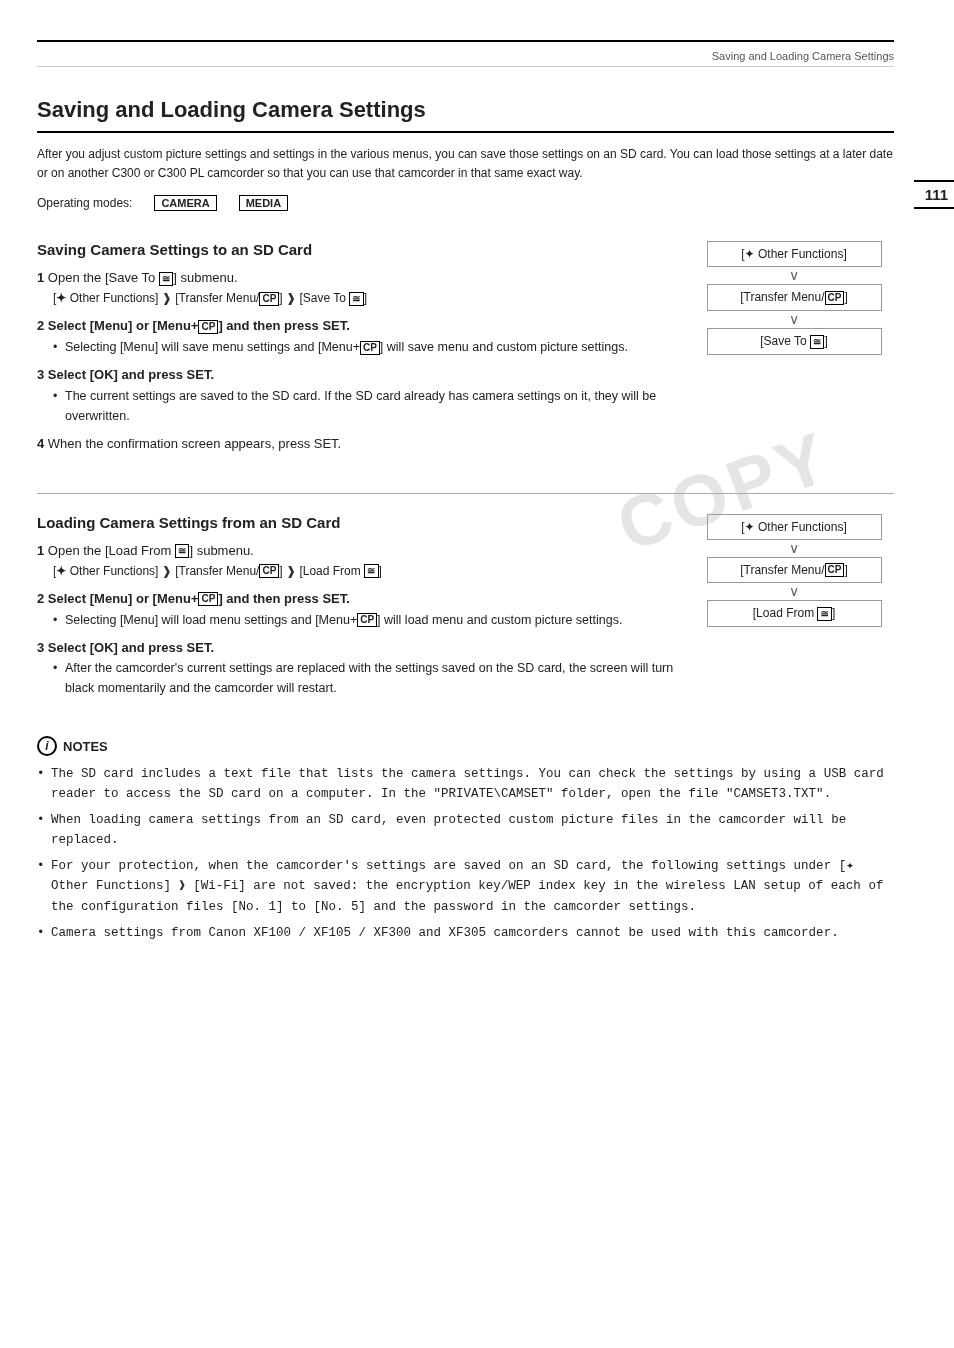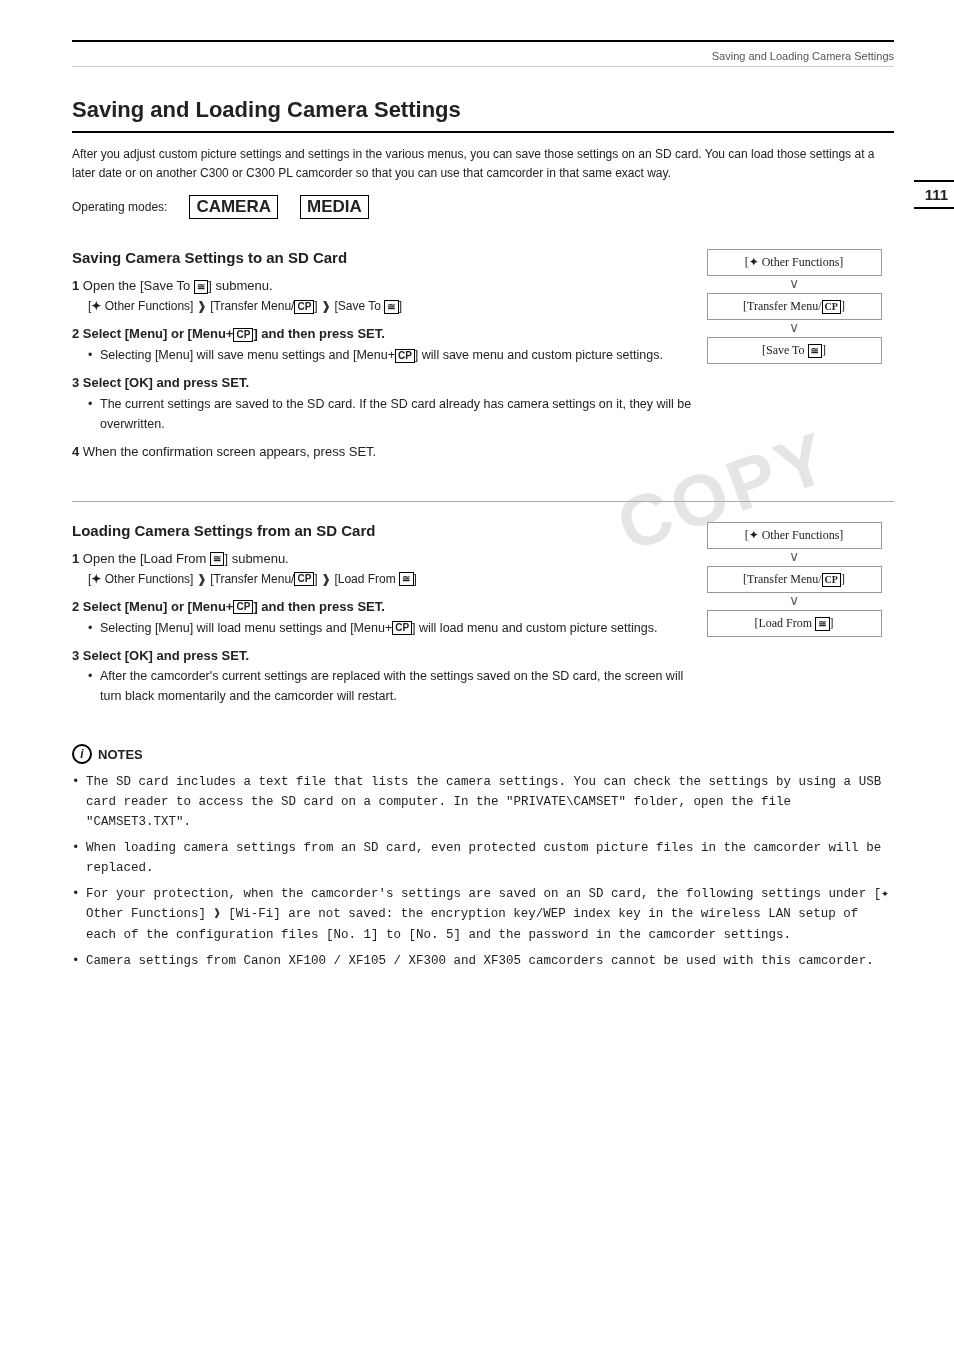--- a/index.html
+++ b/index.html
@@ -6,21 +6,21 @@
     body {
       font-family: Arial, Helvetica, sans-serif;
       font-size: 13px;
       color: #222;
       background: #fff;
       width: 954px;
       min-height: 1348px;
       position: relative;
     }
     .page {
-      padding: 40px 60px 60px 72px;
+      padding: 40px 60px 60px 37px;
       position: relative;
     }
     .top-rule {
       border-top: 2px solid #000;
       margin-bottom: 8px;
     }
     .header-line {
       text-align: right;
       font-size: 11px;
       color: #555;
@@ -55,21 +55,21 @@
     .operating-modes {
       display: flex;
       align-items: center;
       gap: 22px;
       margin-bottom: 30px;
       font-size: 12px;
     }
     .mode-badge {
       border: 1px solid #000;
       padding: 1px 6px;
-      font-size: 17px;
+      font-size: 11px;
       font-weight: bold;
     }
     .section-block {
       display: flex;
       margin-bottom: 30px;
     }
     .section-left {
       flex: 1;
     }
     .section-right {
@@ -123,21 +123,20 @@
       display: inline-block;
       font-size: 12px;
       color: #333;
     }
     
     .menu-box-container {
       display: flex;
       flex-direction: column;
       align-items: center;
       gap: 0;
-      font-family: Liberation Serif, serif;
     }
     .menu-box {
       border: 1px solid #999;
       padding: 5px 12px;
       font-size: 12px;
       text-align: center;
       width: 175px;
       background: #fff;
     }
     .menu-box-arrow {

